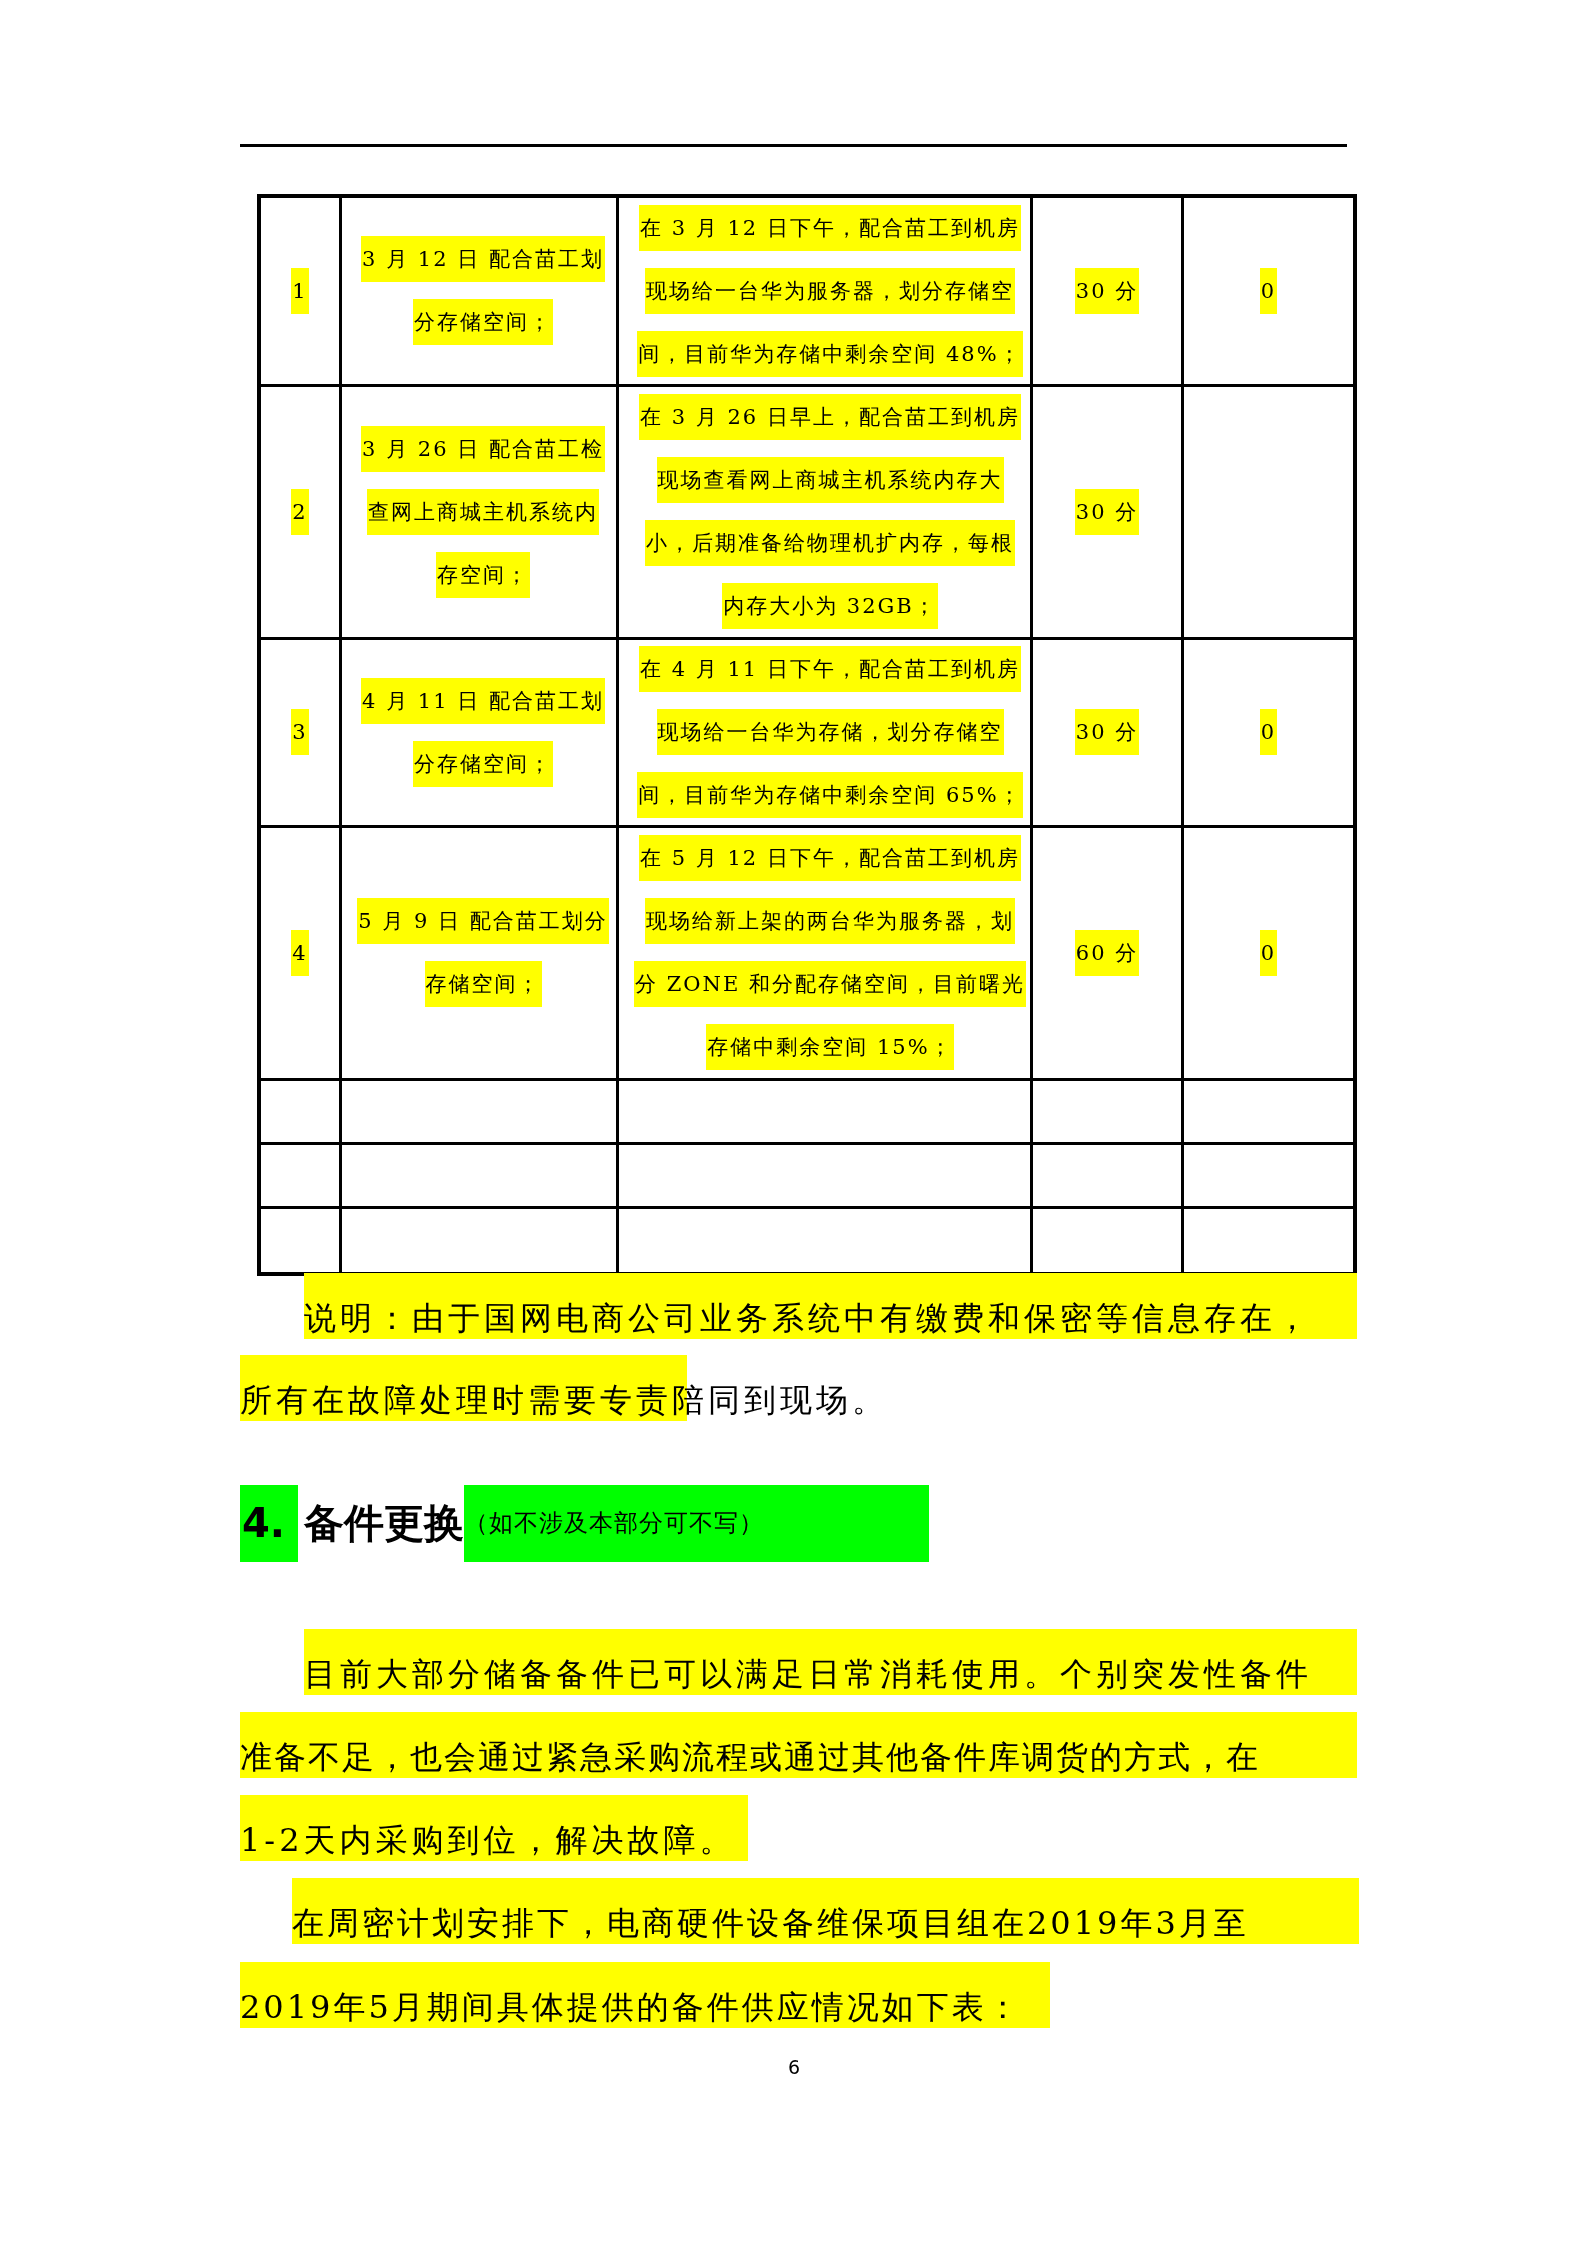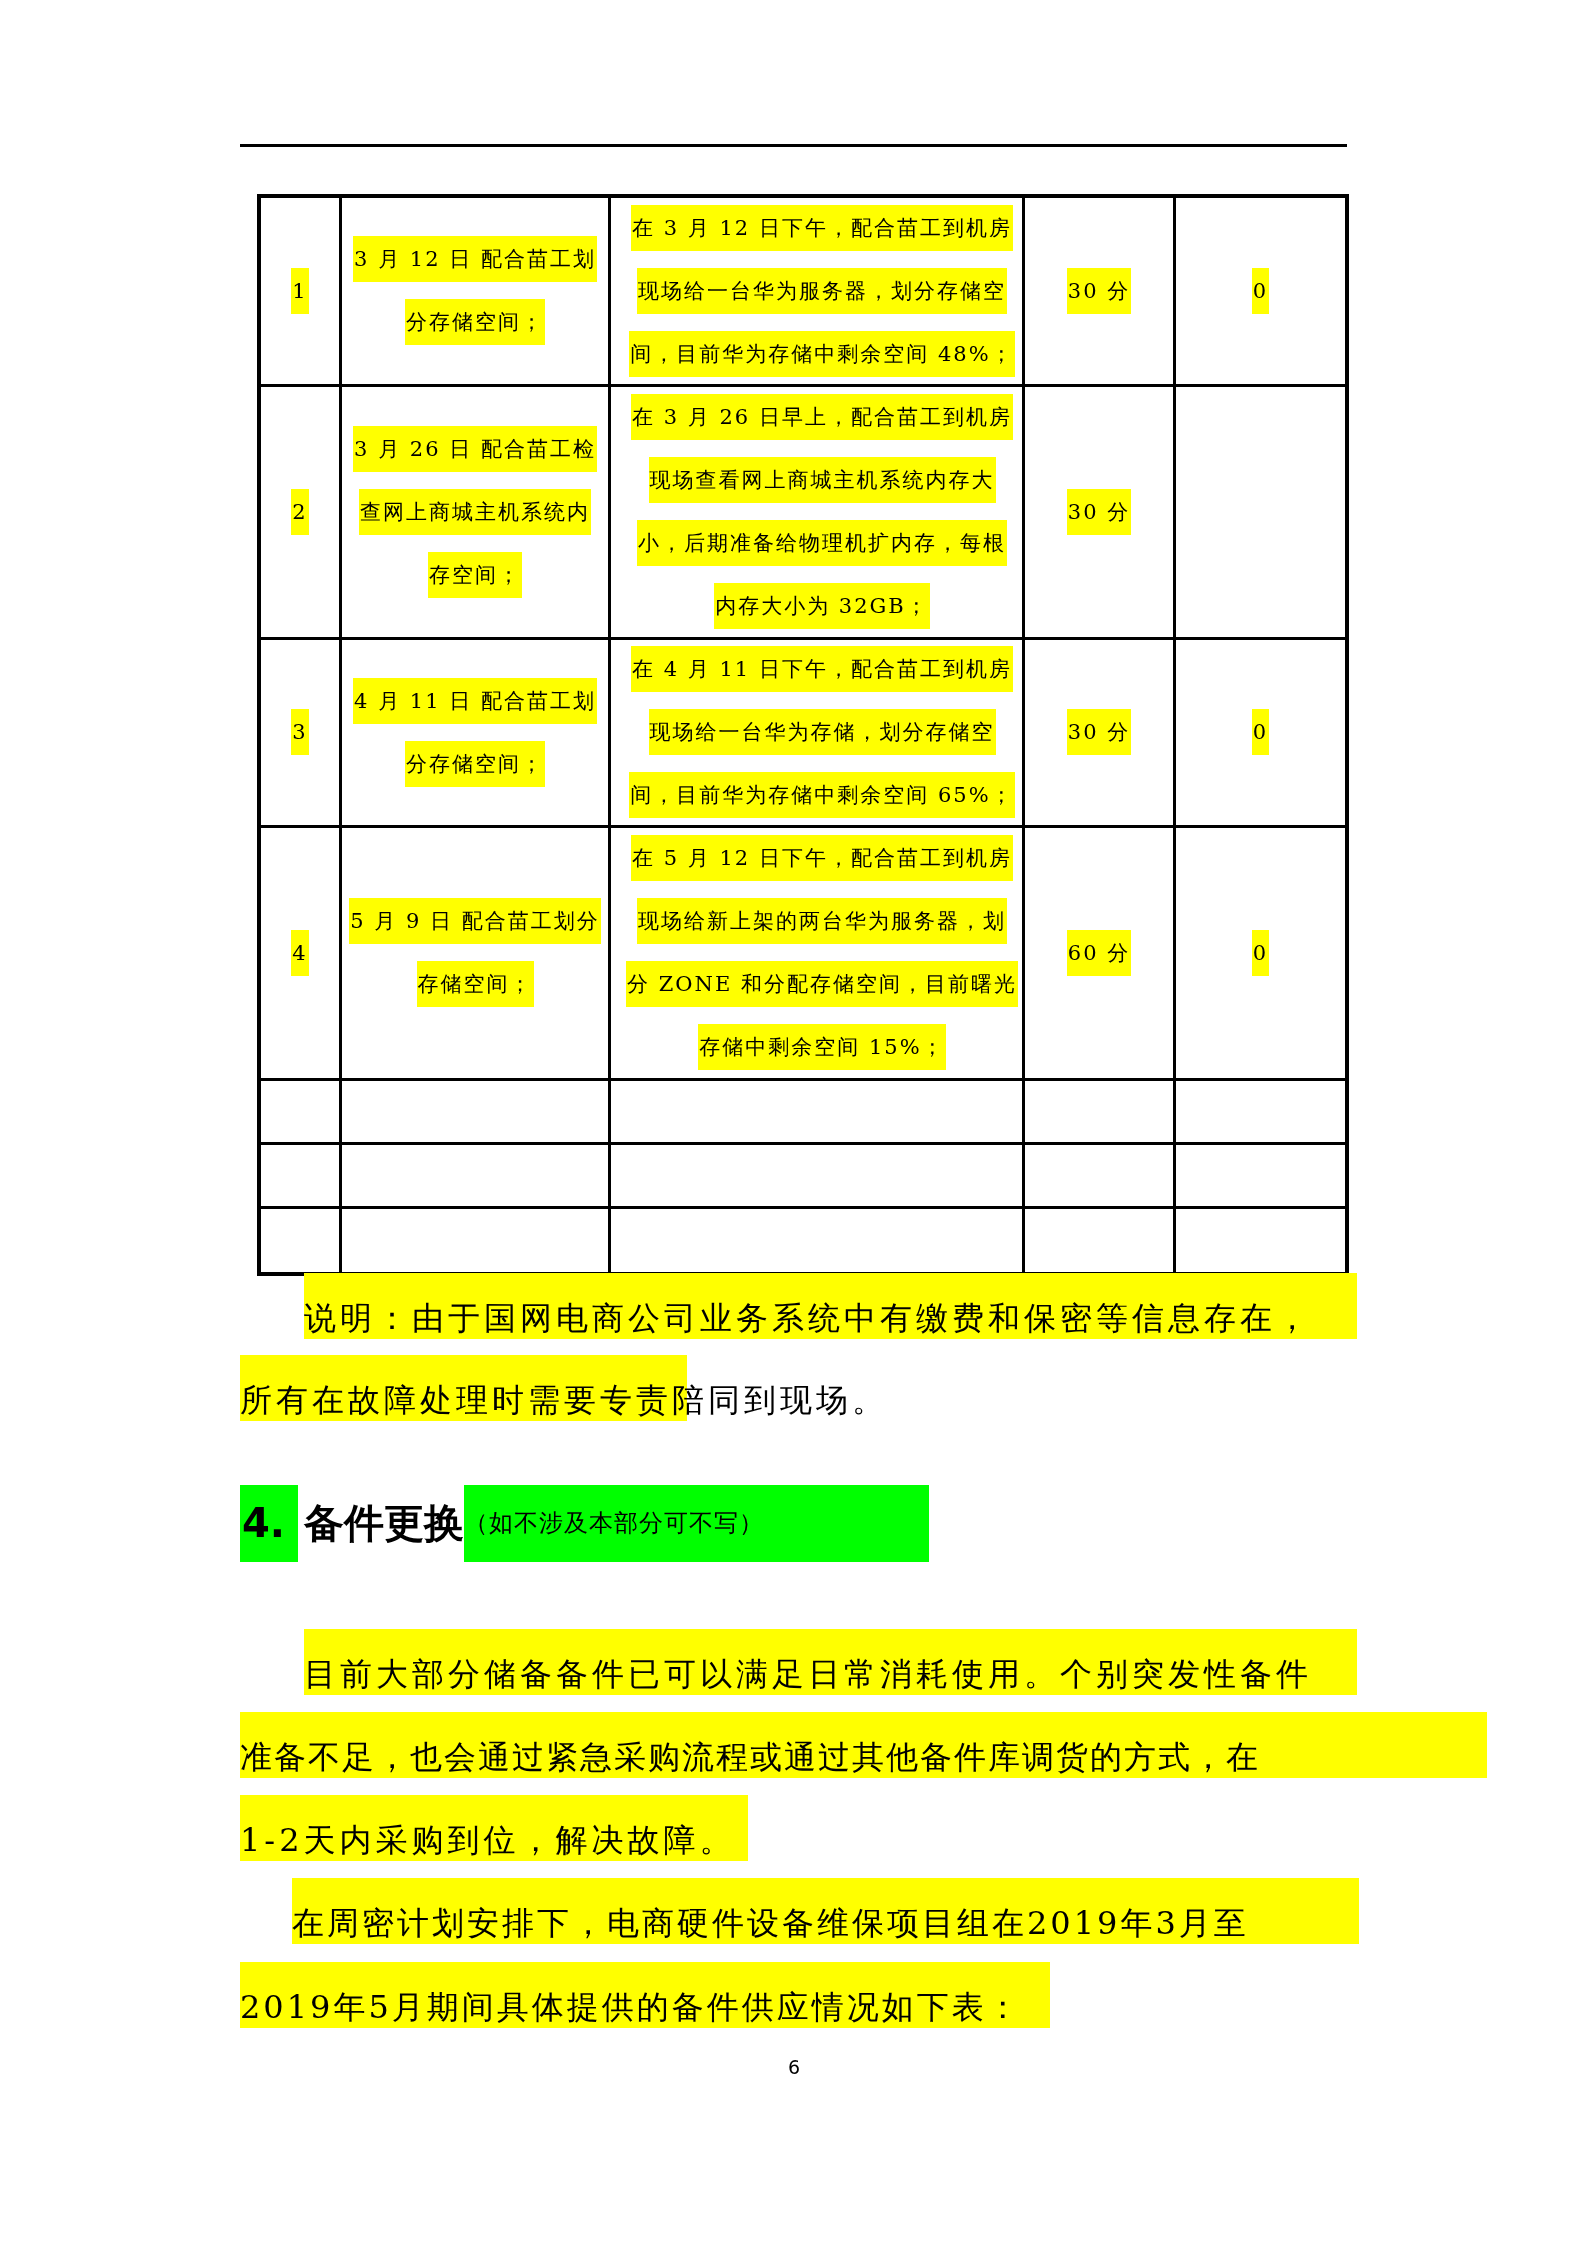--- a/index.html
+++ b/index.html
@@ -4,21 +4,21 @@
 <style>
   html, body { margin: 0; padding: 0; background: #ffffff; }
   body { width: 1587px; height: 2245px; position: relative; overflow: hidden;
          font-family: "DejaVu Serif", "Liberation Serif", serif; color: #000; }
   .rule { position: absolute; left: 240px; top: 144px; width: 1107px; height: 3px; background: #000; }
 
   .tbl { position: absolute; left: 257px; top: 194px; border-collapse: collapse;
          border: 4px solid #000; table-layout: fixed; }
   .tbl td { border: 3px solid #000; padding: 0; vertical-align: middle; }
   .tbl .c1 { width: 78px; text-align: center; }
-  .tbl .c2 { width: 266px; padding-left: 0; text-align: left; }
+  .tbl .c2 { width: 266px; padding-left: 8px; text-align: left; }
   .tbl .c3 { width: 400px; padding-left: 11px; text-align: left; }
   .tbl .c4 { width: 148px; text-align: right; }
   .tbl .c5 { width: 169px; text-align: center; }
   .cell-lines { display: flex; flex-direction: column; gap: 17px; }
   .c1 .cell-lines, .c4 .cell-lines, .c5 .cell-lines { align-items: center; }
   .c2 .cell-lines, .c3 .cell-lines { align-items: center; }
   .hl { background: #ffff00; display: inline-block; height: 46px; line-height: 46px;
         font-size: 21px; letter-spacing: 2px; white-space: nowrap; padding: 0 1px; }
 
   .para-line { position: absolute; height: 66px; line-height: 66px; background: #ffff00;
@@ -190,19 +190,19 @@
 <div class="para-line" style="left:304px; top:1273px; width:1053px;"><span>说明：由于国网电商公司业务系统中有缴费和保密等信息存在，</span></div>
 <div class="para-line" style="left:240px; top:1355px; width:447px;"><span>所有在故障处理时需要专责陪同到现场。</span></div>
 
 <div class="heading">
   <span class="num">4.</span>
   <span class="title">备件更换</span>
   <span class="note">（如不涉及本部分可不写）</span>
 </div>
 
 <div class="para-line" style="left:304px; top:1629px; width:1053px;"><span>目前大部分储备备件已可以满足日常消耗使用。个别突发性备件</span></div>
-<div class="para-line" style="left:240px; top:1712px; width:1247px; letter-spacing:2px;"><span>准备不足，也会通过紧急采购流程或通过其他备件库调货的方式，在</span></div>
+<div class="para-line" style="left:240px; top:1712px; width:1117px; letter-spacing:2px;"><span>准备不足，也会通过紧急采购流程或通过其他备件库调货的方式，在</span></div>
 <div class="para-line" style="left:240px; top:1795px; width:508px;"><span>1-2天内采购到位，解决故障。</span></div>
 
 <div class="para-line" style="left:292px; top:1878px; width:1067px; letter-spacing:3px;"><span>在周密计划安排下，电商硬件设备维保项目组在2019年3月至</span></div>
 <div class="para-line" style="left:240px; top:1962px; width:810px; letter-spacing:3px;"><span>2019年5月期间具体提供的备件供应情况如下表：</span></div>
 
 <div class="pagenum">6</div>
 
 </body></html>

